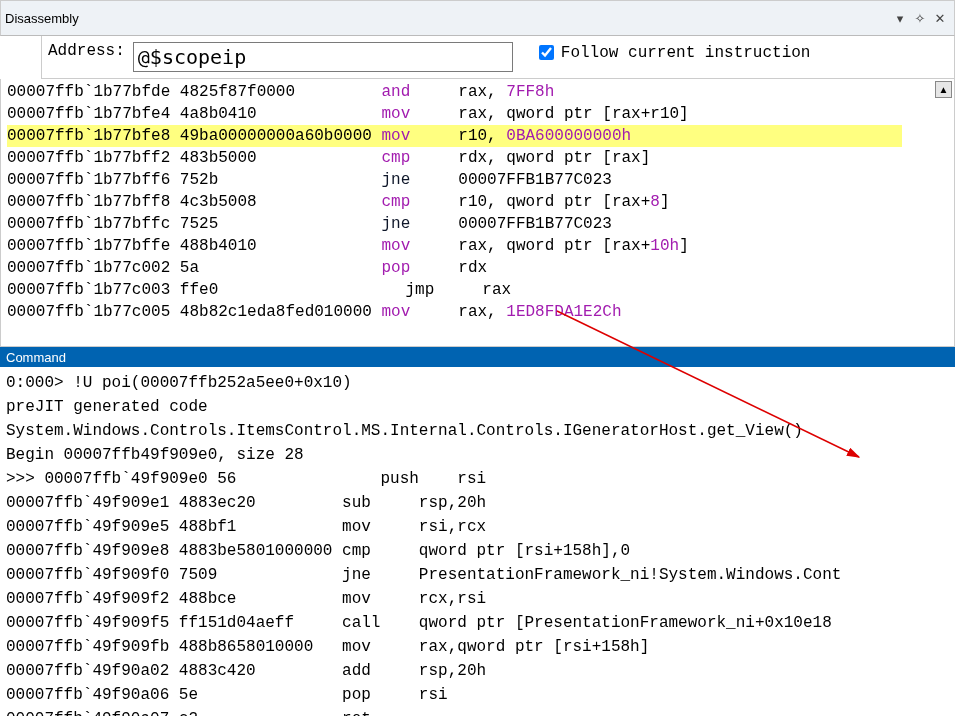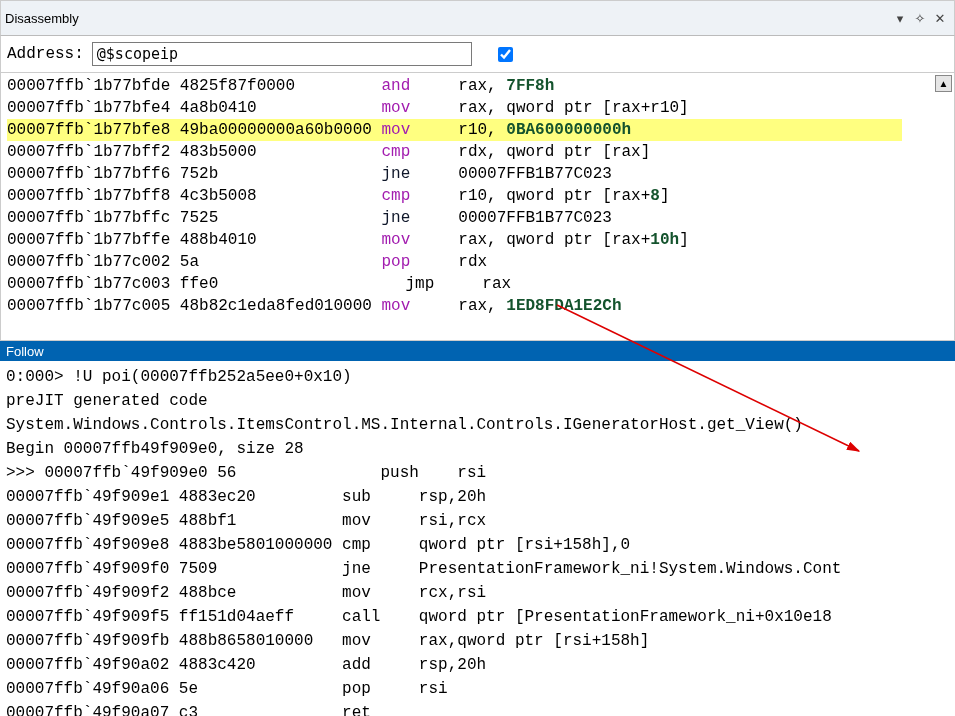--- a/index.html
+++ b/index.html
@@ -1,30 +1,30 @@
 <!DOCTYPE html>
 <html><head>
 <meta charset="utf-8">
 <style>
   * { box-sizing: border-box; }
   body { margin: 0; font-family: Consolas, "Courier New", monospace; font-size: 16px; background: #fff; width: 955px; }
   .pane-title { background: #eef2f6; border: 1px solid #ccc; border-bottom: 1px solid #bbb; height: 36px; display: flex; align-items: center; padding: 0 4px; font-family: "Segoe UI", Tahoma, sans-serif; font-size: 13px; }
   .pane-title .title-text { flex: 1; }
   .pane-title .ctl { width: 20px; text-align: center; color: #444; font-size: 13px; cursor: pointer; }
-  .address-bar { display: flex; align-items: center; padding: 6px 6px; gap: 8px; border: 1px solid #ccc; border-top: none; }
-  .address-input { flex: 0 0 380px; font-family: Consolas, monospace; font-size: 15px; padding: 2px 4px; border: 1px solid #7a7a7a; }
+  .address-bar { display: flex; align-items: flex-start; padding: 6px 6px; gap: 8px; border: 1px solid #ccc; border-top: none; margin-left: 41px; }
+  .address-input { flex: 0 0 380px; font-family: Consolas, monospace; font-size: 20px; padding: 2px 4px; border: 1px solid #7a7a7a; }
   .follow-area { display: flex; align-items: center; gap: 4px; margin-left: 14px; }
   .follow-check { width: 15px; height: 15px; }
   .disasm-body { border: 1px solid #ccc; border-top: none; position: relative; padding: 2px 0 4px 6px; }
   .disasm-row { white-space: pre; line-height: 22px; }
   .hl { background: #ffff80; display: inline-block; min-width: 895px; }
   .mn-blue { color: #a21caf; }
   .mn-orange { color: #0f172a; }
   .mn-red { color: #000000; margin-left: 24px; }
-  .imm-green { color: #14532d; font-weight: bold; }
+  .imm-green { color: #a21caf; }
   .scroll-btn { position: absolute; right: 2px; width: 17px; height: 17px; border: 1px solid #888; background: #e6e6e6; font-family: Arial; font-size: 10px; text-align: center; line-height: 15px; }
   .scroll-up { top: 2px; }
   .cmd-title { background: #0063b1; color: #fff; height: 20px; display: flex; align-items: center; padding: 0 6px; font-family: "Segoe UI", Tahoma, sans-serif; font-size: 13px; }
   .cmd-body { padding: 4px 6px; white-space: pre; line-height: 24px; overflow: hidden; }
   .svg-arrow { position: absolute; pointer-events: none; }
   .watermark { color: #bbb; font-family: "Segoe UI", sans-serif; font-size: 13px; padding-left: 12px; margin-top: -10px; }
 </style>
 </head>
 <body>
 
@@ -33,39 +33,40 @@
   <span class="ctl">▾</span>
   <span class="ctl">✧</span>
   <span class="ctl">✕</span>
 </div>
 
 <div class="address-bar">
   <span>Address:</span>
   <input class="address-input" type="text" value="@$scopeip" style="">
   <label class="follow-area">
     <input type="checkbox" class="follow-check" checked="" style="">
+    <span>Follow current instruction</span>
   </label>
 </div>
 
 <div class="disasm-body" style="height:268px;">
   <div class="scroll-btn scroll-up">▲</div>
   <div id="disasm-rows"><div class="disasm-row"><span>00007ffb`1b77bfde </span><span>4825f87f0000         </span><span class="mn-blue">and     </span><span>rax, </span><span class="imm-green">7FF8h</span><span></span></div><div class="disasm-row"><span>00007ffb`1b77bfe4 </span><span>4a8b0410             </span><span class="mn-blue">mov     </span><span>rax, qword ptr [rax+r10]</span><span></span></div><div class="disasm-row hl"><span>00007ffb`1b77bfe8 </span><span>49ba00000000a60b0000 </span><span class="mn-blue">mov     </span><span>r10, </span><span class="imm-green">0BA600000000h</span><span></span></div><div class="disasm-row"><span>00007ffb`1b77bff2 </span><span>483b5000             </span><span class="mn-blue">cmp     </span><span>rdx, qword ptr [rax]</span><span></span></div><div class="disasm-row"><span>00007ffb`1b77bff6 </span><span>752b                 </span><span class="mn-orange">jne     </span><span>00007FFB1B77C023</span><span></span></div><div class="disasm-row"><span>00007ffb`1b77bff8 </span><span>4c3b5008             </span><span class="mn-blue">cmp     </span><span>r10, qword ptr [rax+</span><span class="imm-green">8</span><span>]</span></div><div class="disasm-row"><span>00007ffb`1b77bffc </span><span>7525                 </span><span class="mn-orange">jne     </span><span>00007FFB1B77C023</span><span></span></div><div class="disasm-row"><span>00007ffb`1b77bffe </span><span>488b4010             </span><span class="mn-blue">mov     </span><span>rax, qword ptr [rax+</span><span class="imm-green">10h</span><span>]</span></div><div class="disasm-row"><span>00007ffb`1b77c002 </span><span>5a                   </span><span class="mn-blue">pop     </span><span>rdx</span><span></span></div><div class="disasm-row"><span>00007ffb`1b77c003 </span><span>ffe0                 </span><span class="mn-red">jmp     </span><span>rax</span><span></span></div><div class="disasm-row"><span>00007ffb`1b77c005 </span><span>48b82c1eda8fed010000 </span><span class="mn-blue">mov     </span><span>rax, </span><span class="imm-green">1ED8FDA1E2Ch</span><span></span></div></div>
 
   <svg class="svg-arrow" style="left:0;top:0" width="910" height="400">
     <defs>
       <marker id="ah" markerWidth="10" markerHeight="10" refX="8" refY="3" orient="auto">
         <path d="M0,0 L0,6 L9,3 z" fill="#d00"></path>
       </marker>
     </defs>
     <line x1="556" y1="232" x2="858" y2="378" stroke="#d00" stroke-width="1.5" marker-end="url(#ah)"></line>
   </svg>
 </div>
 
 <div class="cmd-title">
-  <span>Follow</span>
+  <span>Command</span>
 </div>
 <div class="cmd-body" id="cmd-body">0:000&gt; !U poi(00007ffb252a5ee0+0x10)
 preJIT generated code
 System.Windows.Controls.ItemsControl.MS.Internal.Controls.IGeneratorHost.get_View()
 Begin 00007ffb49f909e0, size 28
 &gt;&gt;&gt; 00007ffb`49f909e0 56               push    rsi
 00007ffb`49f909e1 4883ec20         sub     rsp,20h
 00007ffb`49f909e5 488bf1           mov     rsi,rcx
 00007ffb`49f909e8 4883be5801000000 cmp     qword ptr [rsi+158h],0
 00007ffb`49f909f0 7509             jne     PresentationFramework_ni!System.Windows.Cont

